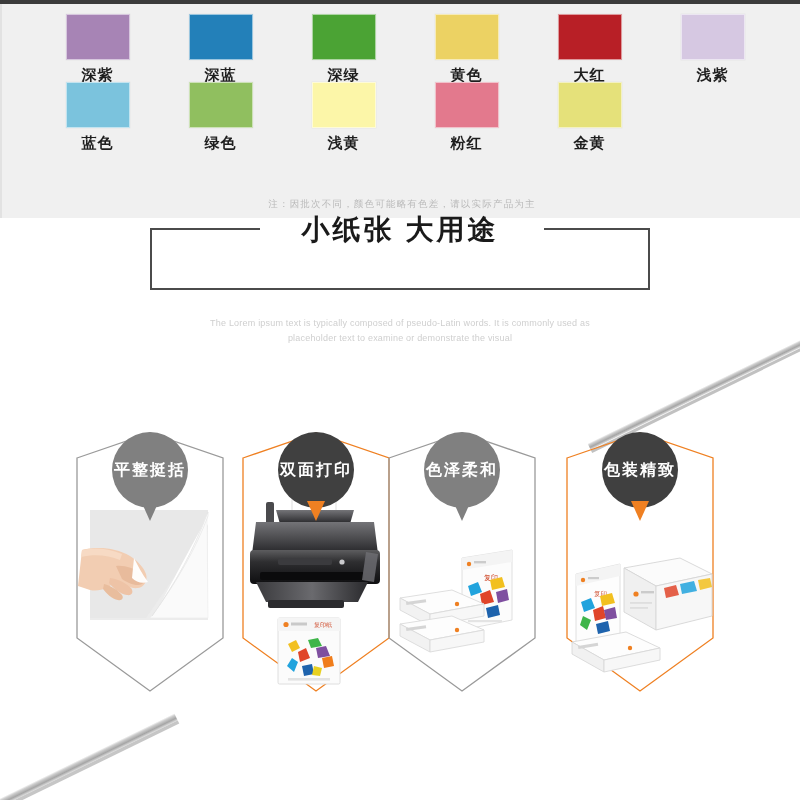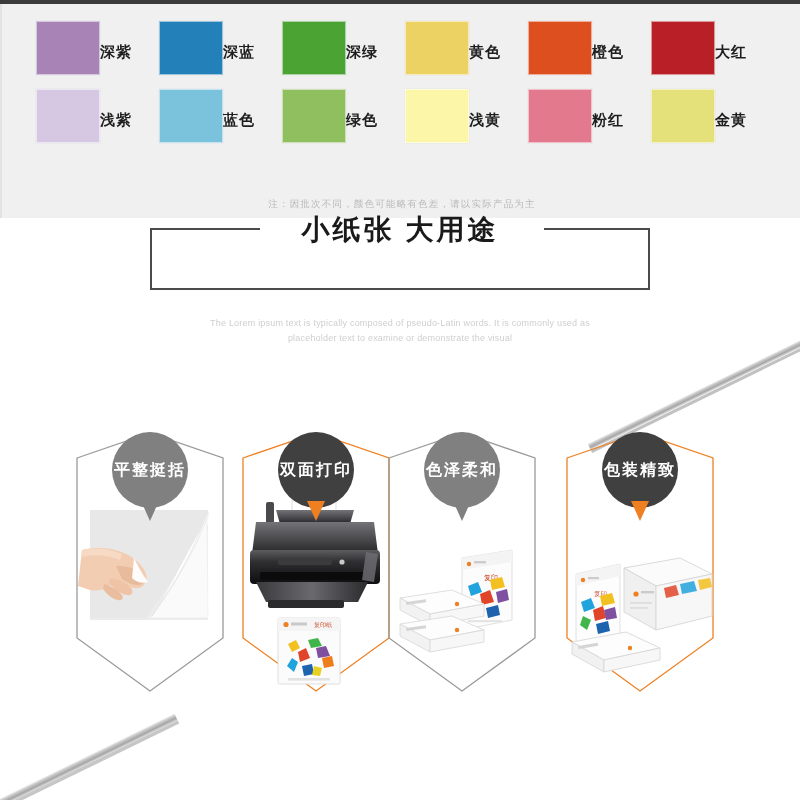--- a/index.html
+++ b/index.html
@@ -35,21 +35,21 @@
     position: absolute;
     left: 34px; top: 10px;
     width: 740px;
     display: flex;
     flex-wrap: wrap;
   }
   .swatch-cell {
     width: 123px;
     height: 68px;
     display: flex;
-    flex-direction: row;
+    flex-direction: column;
     align-items: center;
   }
   .swatch-chip {
     width: 62px;
     height: 52px;
     border: 1px solid rgba(255,255,255,0.55);
     box-shadow: 0 0 0 0.5px rgba(0,0,0,0.04);
   }
   .swatch-label {
     margin-top: 7px;
@@ -213,24 +213,20 @@
         <div class="swatch-chip" style="background: rgb(35, 128, 185);"></div>
         <div class="swatch-label">深蓝</div>
       </div>
       <div class="swatch-cell">
         <div class="swatch-chip" style="background: rgb(75, 163, 52);"></div>
         <div class="swatch-label">深绿</div>
       </div>
       <div class="swatch-cell">
         <div class="swatch-chip" style="background: rgb(236, 210, 99);"></div>
         <div class="swatch-label">黄色</div>
-      </div>
-      <div class="swatch-cell">
-        <div class="swatch-chip" style="background: rgb(221, 79, 31);"></div>
-        <div class="swatch-label">橙色</div>
       </div>
       <div class="swatch-cell">
         <div class="swatch-chip" style="background: rgb(184, 31, 38);"></div>
         <div class="swatch-label">大红</div>
       </div>
       <div class="swatch-cell">
         <div class="swatch-chip" style="background: rgb(214, 200, 226);"></div>
         <div class="swatch-label">浅紫</div>
       </div>
       <div class="swatch-cell">

